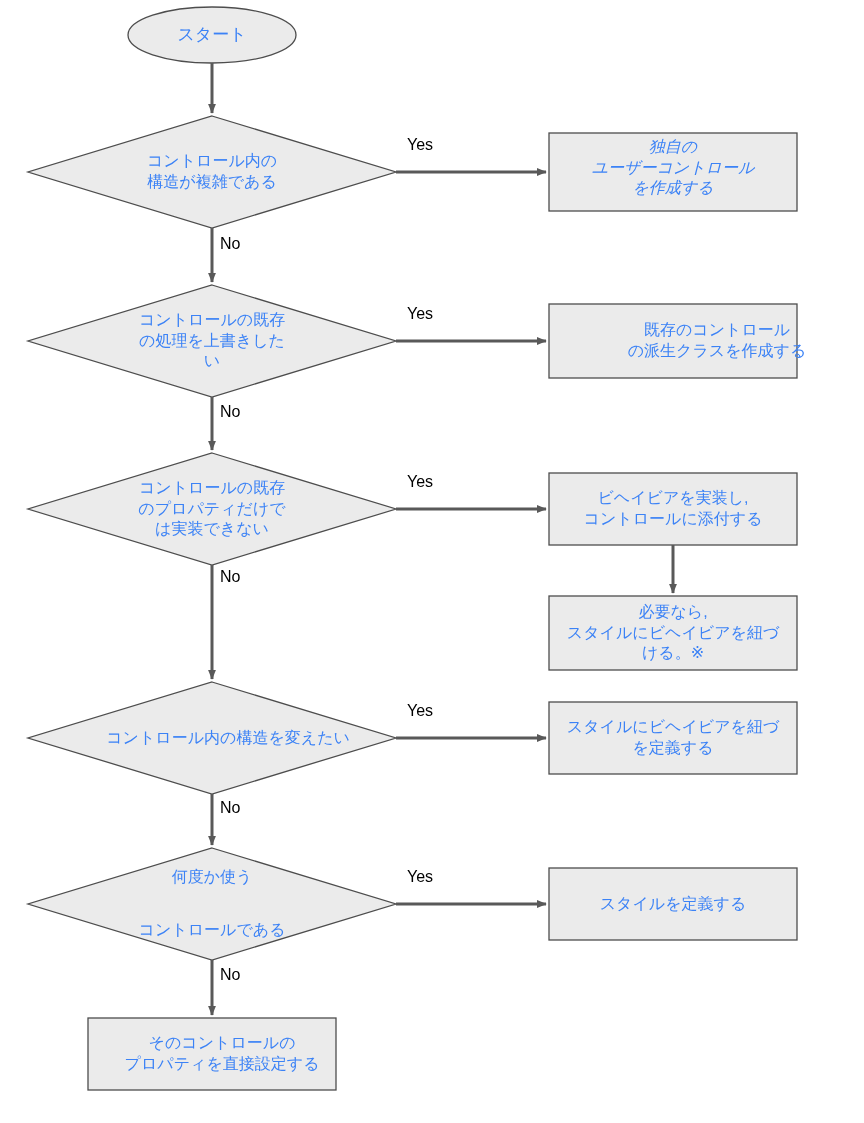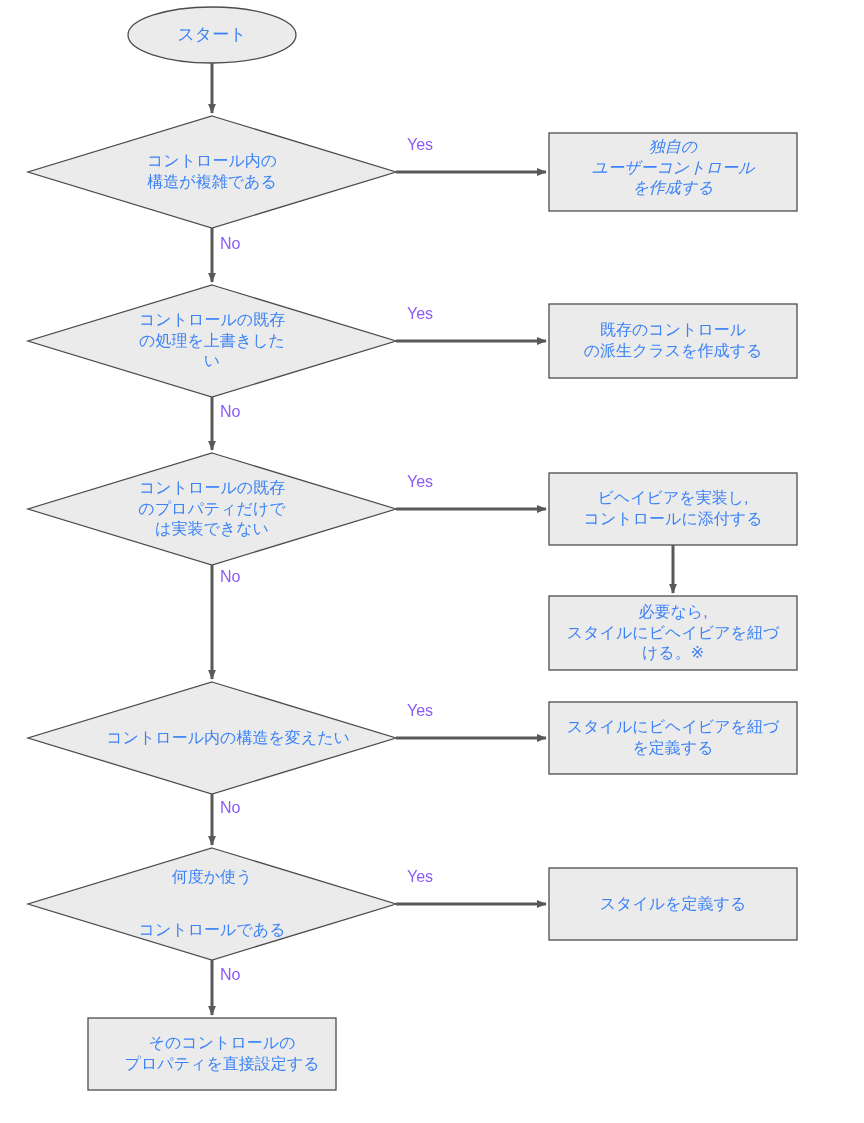--- a/index.html
+++ b/index.html
@@ -34,21 +34,21 @@
     line-height: 1.30;
     white-space: pre;
     pointer-events: none;
   }
   .terminator-text { font-size: 17px; }
   .decision-text { font-size: 16px; }
   .process-text { font-size: 16px; }
   .edge-label {
     position: absolute;
     font-size: 16px;
-    color: #8b5cf6;
+    color: #000000;
     white-space: pre;
   }
 </style>
 </head>
 <body>
 
 <div id="canvas" style="background: rgb(255, 255, 255);">
 
   <svg id="flow-svg" viewBox="0 0 864 1123" xmlns="http://www.w3.org/2000/svg">
     <defs>
@@ -120,21 +120,21 @@
     <span>ユーザーコントロール</span>
     <span>を作成する</span>
   </div>
 
   <div class="node-text decision-text" style="left:86px; top:298px; width:252px; height:86px; flex-direction:column;">
     <span>コントロールの既存</span>
     <span>の処理を上書きした</span>
     <span>い</span>
   </div>
 
-  <div class="node-text process-text" style="left:549px; top:304px; width:248px; height:74px; flex-direction:column;">
+  <div class="node-text process-text" style="left:549px; top:304px; width:248px; height:74px; flex-direction:column;padding-left:44px;">
     <span>既存のコントロール</span>
     <span>の派生クラスを作成する</span>
   </div>
 
   <div class="node-text decision-text" style="left:86px; top:466px; width:252px; height:86px; flex-direction:column;">
     <span>コントロールの既存</span>
     <span>のプロパティだけで</span>
     <span>は実装できない</span>
   </div>
 

